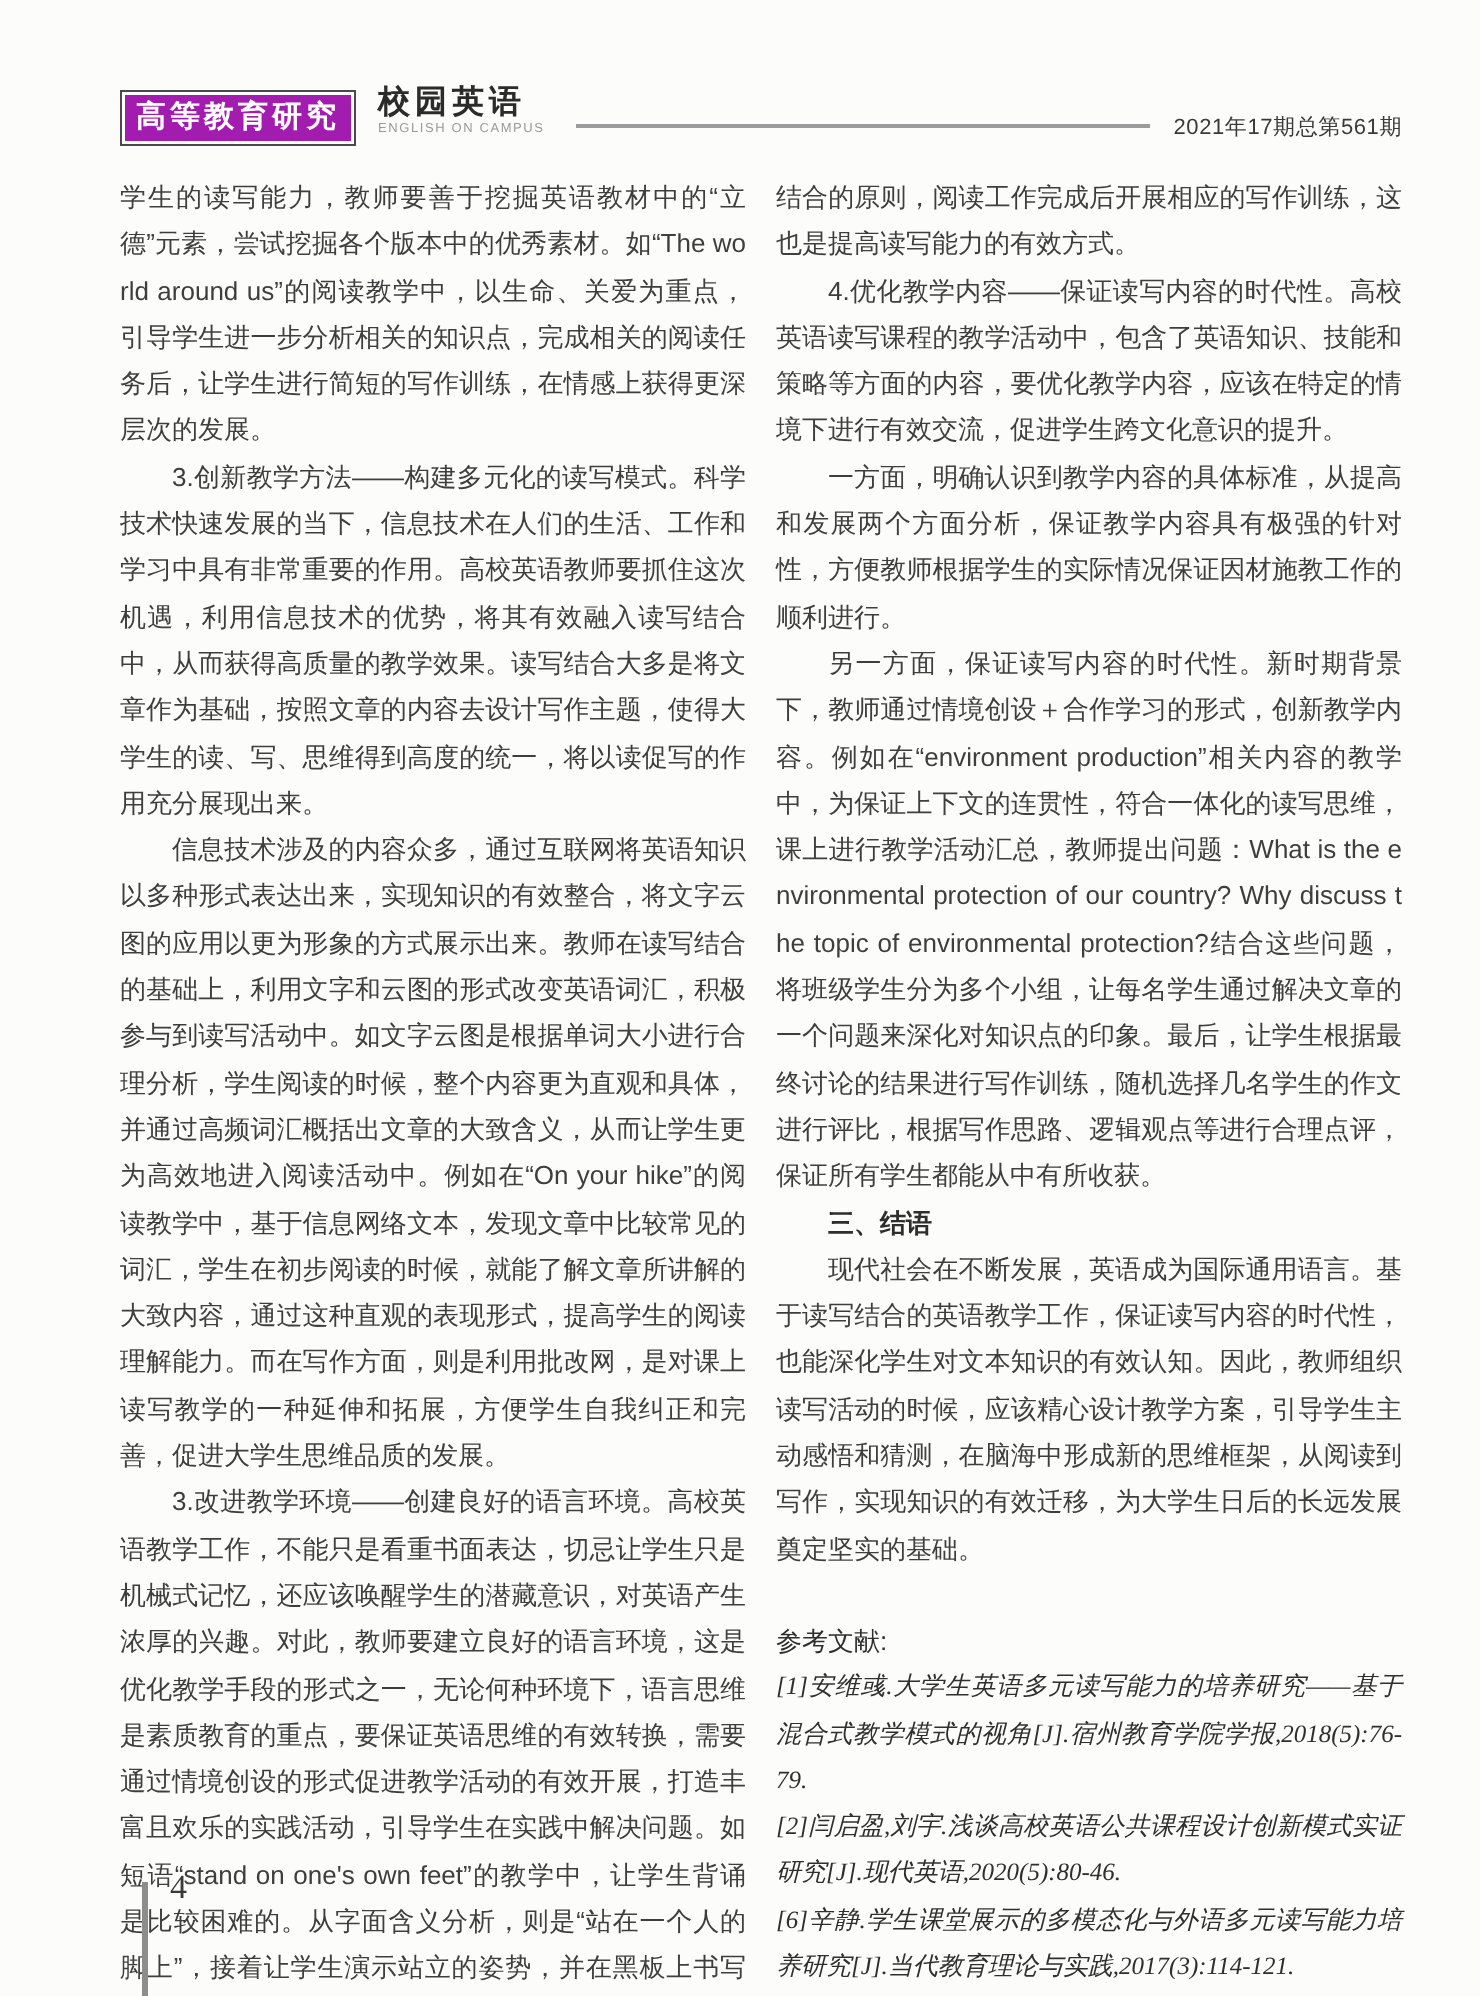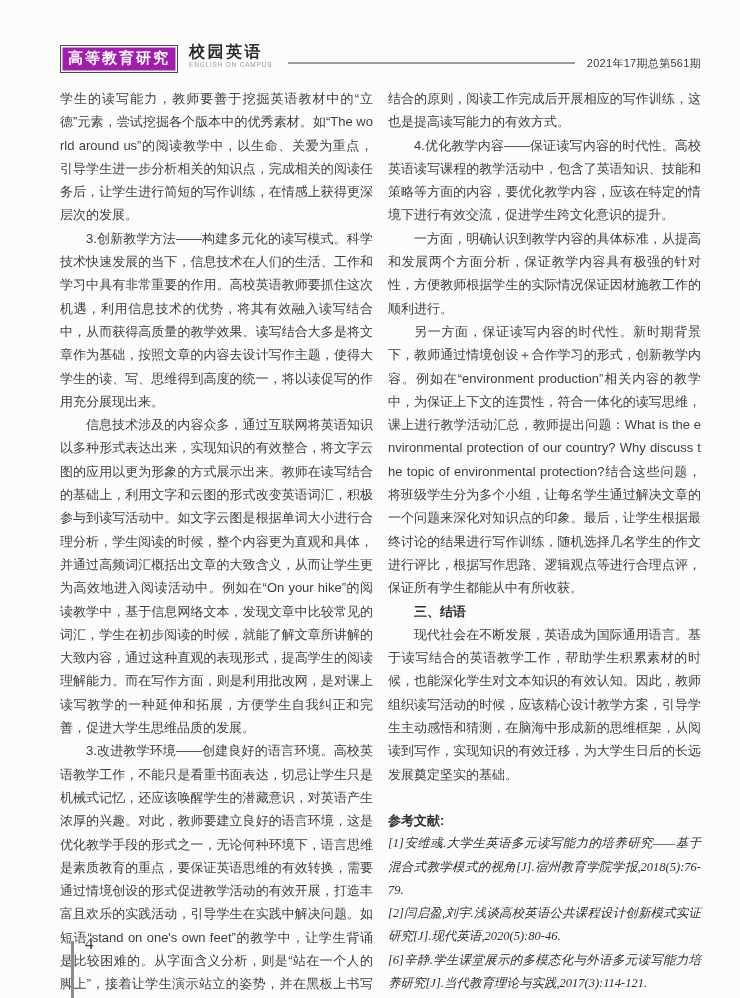--- a/index.html
+++ b/index.html
@@ -34,21 +34,21 @@
   .col {
     width:313px;
     font-size:13px; line-height:23.3px;
     text-align:justify; text-justify:inter-ideograph;
     color:#3e3e3e;
     word-break:break-all;
   }
   .col p { margin:0; }
   .indent { text-indent:2em; }
   .section-heading { font-weight:bold; text-indent:2em; color:#2e2e2e; }
-  .refs-heading { font-weight:bold; color:#2e2e2e; margin-top:23px !important; }
+  .refs-heading { font-weight:normal; color:#2e2e2e; margin-top:23px !important; }
   .ref {
     font-family:"Liberation Serif", serif;
     font-style:italic;
     font-size:12.5px;
     color:#2f2f2f;
     line-height:23.3px;
   }
 
   
   .page-bar { position:absolute; left:71px; top:941px; width:3px; height:57px; background:#8d8d8d; }
@@ -79,21 +79,21 @@
     <p class="indent">3.改进教学环境——创建良好的语言环境。高校英语教学工作，不能只是看重书面表达，切忌让学生只是机械式记忆，还应该唤醒学生的潜藏意识，对英语产生浓厚的兴趣。对此，教师要建立良好的语言环境，这是优化教学手段的形式之一，无论何种环境下，语言思维是素质教育的重点，要保证英语思维的有效转换，需要通过情境创设的形式促进教学活动的有效开展，打造丰富且欢乐的实践活动，引导学生在实践中解决问题。如短语“stand on one's own feet”的教学中，让学生背诵是比较困难的。从字面含义分析，则是“站在一个人的脚上”，接着让学生演示站立的姿势，并在黑板上书写这个短语，要求学生演示相关的动作，学生表示这个动作比较困难。接着教师提出问题：试着联想一下，脚在头部的上空是怎样的姿态？有的学生回答是倒立。由此可见，通过情境创设的形式可引导学生记住短语。</p>
 
   </div>
 
   <div class="col">
     <p>结合的原则，阅读工作完成后开展相应的写作训练，这也是提高读写能力的有效方式。</p>
     <p class="indent">4.优化教学内容——保证读写内容的时代性。高校英语读写课程的教学活动中，包含了英语知识、技能和策略等方面的内容，要优化教学内容，应该在特定的情境下进行有效交流，促进学生跨文化意识的提升。</p>
     <p class="indent">一方面，明确认识到教学内容的具体标准，从提高和发展两个方面分析，保证教学内容具有极强的针对性，方便教师根据学生的实际情况保证因材施教工作的顺利进行。</p>
     <p class="indent">另一方面，保证读写内容的时代性。新时期背景下，教师通过情境创设＋合作学习的形式，创新教学内容。例如在“environment production”相关内容的教学中，为保证上下文的连贯性，符合一体化的读写思维，课上进行教学活动汇总，教师提出问题：What is the environmental protection of our country? Why discuss the topic of environmental protection?结合这些问题，将班级学生分为多个小组，让每名学生通过解决文章的一个问题来深化对知识点的印象。最后，让学生根据最终讨论的结果进行写作训练，随机选择几名学生的作文进行评比，根据写作思路、逻辑观点等进行合理点评，保证所有学生都能从中有所收获。</p>
     <p class="section-heading">三、结语</p>
-    <p class="indent">现代社会在不断发展，英语成为国际通用语言。基于读写结合的英语教学工作，帮助学生积累素材的时候，也能深化学生对文本知识的有效认知。因此，教师组织读写活动的时候，应该精心设计教学方案，引导学生主动感悟和猜测，在脑海中形成新的思维框架，从阅读到写作，实现知识的有效迁移，为大学生日后的长远发展奠定坚实的基础。</p>
+    <p class="indent">现代社会在不断发展，英语成为国际通用语言。基于读写结合的英语教学工作，保证读写内容的时代性，也能深化学生对文本知识的有效认知。因此，教师组织读写活动的时候，应该精心设计教学方案，引导学生主动感悟和猜测，在脑海中形成新的思维框架，从阅读到写作，实现知识的有效迁移，为大学生日后的长远发展奠定坚实的基础。</p>
     <p class="refs-heading">参考文献:</p>
     <p class="ref">[1]安维彧.大学生英语多元读写能力的培养研究——基于混合式教学模式的视角[J].宿州教育学院学报,2018(5):76-79.</p>
     <p class="ref">[2]闫启盈,刘宇.浅谈高校英语公共课程设计创新模式实证研究[J].现代英语,2020(5):80-46.</p>
     <p class="ref">[6]辛静.学生课堂展示的多模态化与外语多元读写能力培养研究[J].当代教育理论与实践,2017(3):114-121.</p>
     <p class="ref">[4]邹建芬.基于学科核心素养,优化英语课堂教学[J].英语画刊(高级版),2017(8):28.</p>
 
   </div>
 
 </div>
 

